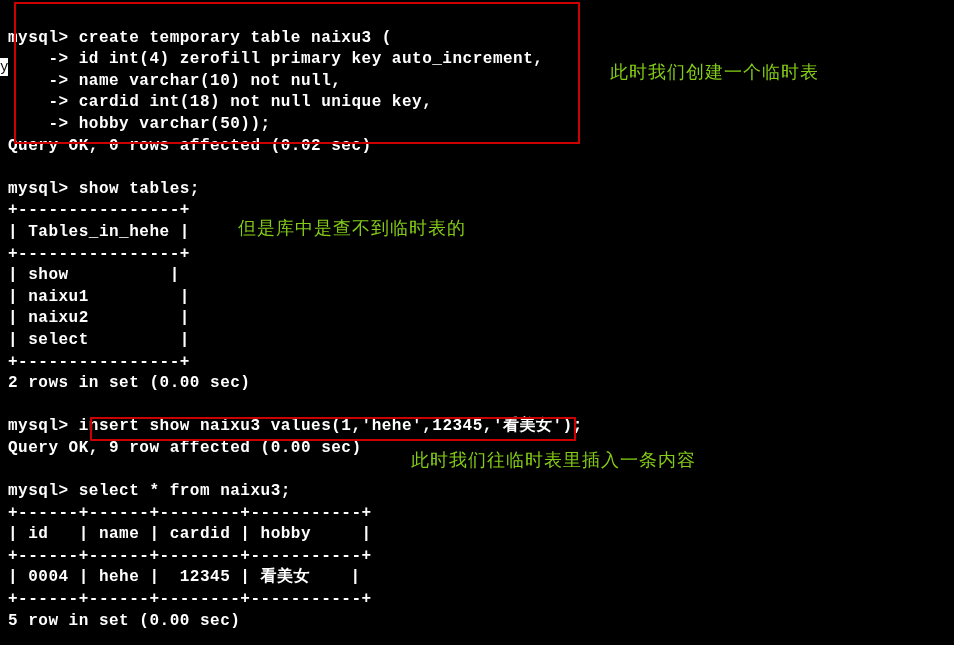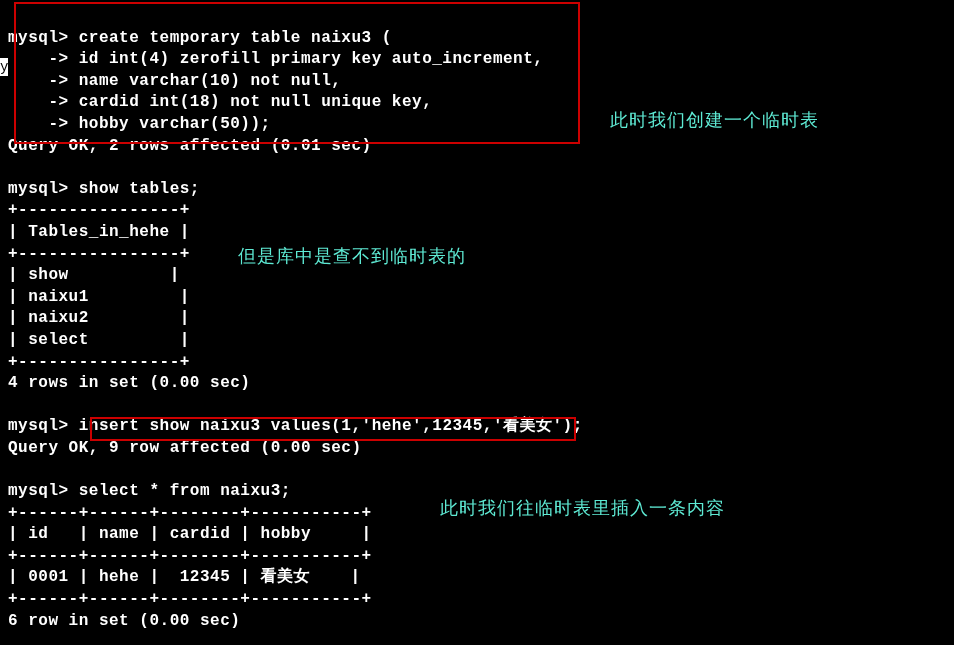--- a/index.html
+++ b/index.html
@@ -38,30 +38,29 @@
       position: absolute;
       border: 2px solid #cc0000;
       top: 417px;
       left: 90px;
       width: 486px;
       height: 24px;
       pointer-events: none;
     }
     .annotation {
       position: absolute;
-      color: #5eead4;
+      color: #84cc16;
       font-family: 'Microsoft YaHei', 'SimSun', sans-serif;
       font-size: 18px;
       font-weight: normal;
       letter-spacing: 1px;
-      margin-top: 48px;
     }
     .ann1 { top: 60px; left: 610px; }
-    .ann2 { top: 196px; left: 238px; }
-    .ann3 { top: 448px; left: 440px; }
+    .ann2 { top: 216px; left: 238px; }
+    .ann3 { top: 448px; left: 411px; }
     .side-y {
       position: absolute;
       left: 0px;
       top: 58px;
       color: #000;
       font-size: 14px;
       background: #fff;
       width: 8px;
       height: 18px;
       text-align: center;
@@ -72,43 +71,43 @@
 <body>
 
 <div class="side-y">y</div>
 
 <div class="terminal">
 <span>mysql&gt; create temporary table naixu3 (</span>
 <span>    -&gt; id int(4) zerofill primary key auto_increment,</span>
 <span>    -&gt; name varchar(10) not null,</span>
 <span>    -&gt; cardid int(18) not null unique key,</span>
 <span>    -&gt; hobby varchar(50));</span>
-<span>Query OK, 2 rows affected (0.01 sec)</span>
+<span>Query OK, 0 rows affected (0.02 sec)</span>
 
 <span>mysql&gt; show tables;</span>
 <span>+----------------+</span>
 <span>| Tables_in_hehe |</span>
 <span>+----------------+</span>
 <span>| show          |</span>
 <span>| naixu1         |</span>
 <span>| naixu2         |</span>
 <span>| select         |</span>
 <span>+----------------+</span>
-<span>4 rows in set (0.00 sec)</span>
+<span>2 rows in set (0.00 sec)</span>
 
 <span>mysql&gt; </span><span>insert show naixu3 values(1,'hehe',12345,'看美女');</span>
 <span>Query OK, 9 row affected (0.00 sec)</span>
 
 <span>mysql&gt; select * from naixu3;</span>
 <span>+------+------+--------+-----------+</span>
 <span>| id   | name | cardid | hobby     |</span>
 <span>+------+------+--------+-----------+</span>
-<span>| 0001 | hehe |  12345 | 看美女    |</span>
+<span>| 0004 | hehe |  12345 | 看美女    |</span>
 <span>+------+------+--------+-----------+</span>
-<span>6 row in set (0.00 sec)</span>
+<span>5 row in set (0.00 sec)</span>
 </div>
 
 <div class="redbox1"></div>
 <div class="redbox2"></div>
 
 <div class="annotation ann1">此时我们创建一个临时表</div>
 <div class="annotation ann2">但是库中是查不到临时表的</div>
 <div class="annotation ann3">此时我们往临时表里插入一条内容</div>
 
 </body></html>

